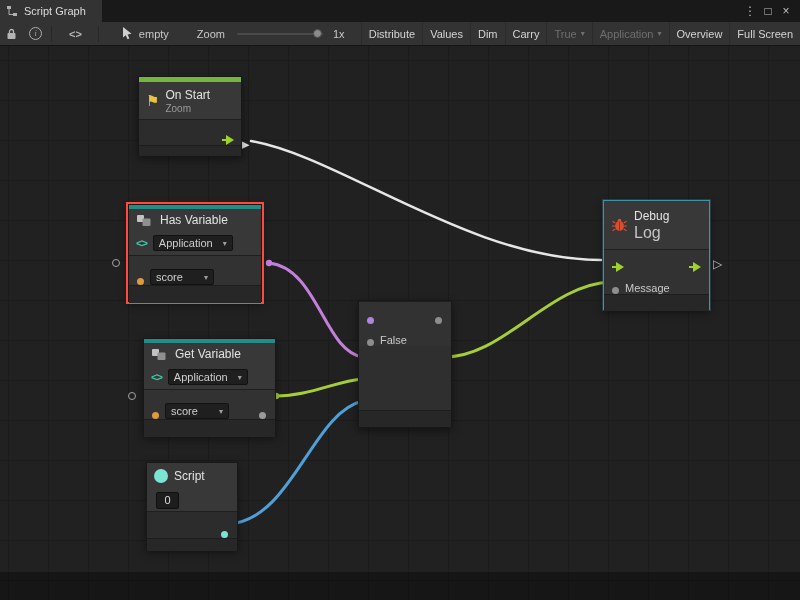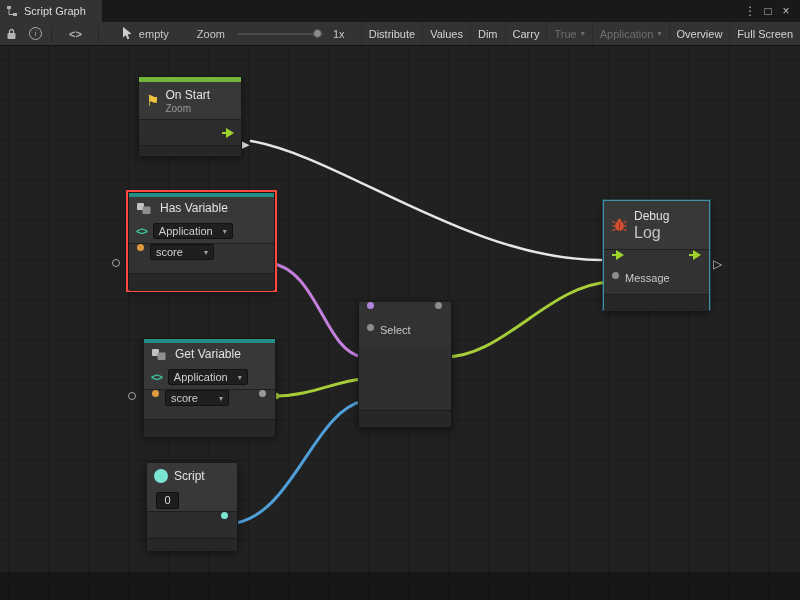--- a/index.html
+++ b/index.html
@@ -47,21 +47,21 @@
   
   .node{position:absolute;z-index:4;background:#2f2f2f;border:1px solid #181818;
         box-shadow:0 3px 8px rgba(0,0,0,.45);color:#d8d8d8;font-size:11px;
         box-sizing:border-box;display:flex;flex-direction:column}
   .node.selected{outline:2px solid #ff4b3e}
   .node.debug{border-color:#3d93a8;box-shadow:0 0 0 1px rgba(61,147,168,.3),0 3px 8px rgba(0,0,0,.45)}
   .stripe{flex:none}
   .nhead{background:#383838;display:flex;align-items:center;gap:6px;padding:0 7px;flex:none}
   .ntitle{font-size:12px;color:#e2e2e2}
   .nsub{font-size:10px;color:#9a9a9a;margin-top:1px}
-  .nrow{display:flex;align-items:flex-start;gap:6px;padding:0 8px;position:relative;
+  .nrow{display:flex;align-items:flex-end;gap:6px;padding:0 8px;position:relative;
         flex:none;background:#323232}
   .nfoot{background:#272727;border-top:1px solid #1d1d1d;flex:none;margin-top:auto;position:relative}
   .sep{height:1px;background:#1f1f1f;flex:none}
   .dot{width:7px;height:7px;border-radius:50%;flex:none}
   .dot.right{position:absolute;right:9px}
   .dd{display:inline-flex;align-items:center;justify-content:space-between;background:#1f1f1f;
       border:1px solid #121212;border-radius:2px;height:16px;padding:0 5px;color:#cfcfcf;
       box-sizing:border-box}
   .dd::after{content:"▾";font-size:8px;color:#9e9e9e;margin-left:6px}
   .flowarrow{position:relative;width:13px;height:10px;flex:none}
@@ -167,21 +167,21 @@
     </div>
   </div>
   <div class="sep"></div>
   <div style="height:8px;background:#2c2c2c;flex:none"></div>
   <div class="nrow" style="height:17px;background:#2c2c2c">
     <span class="flowarrow" style="color:#9ed32b;position:absolute;right:6px"></span>
   </div>
   <div class="nfoot" style="height:10px"></div>
 </div>
 
-<div class="node selected" style="left:128px;top:192px;width:147px;height:98px">
+<div class="node selected" style="left:128px;top:204px;width:134px;height:98px">
   <div class="stripe" style="height:4px;background:#238c85"></div>
   <div class="nhead" style="height:22px">
     <svg width="18" height="13" viewBox="0 0 18 13">
       <rect x="1" y="1" width="7" height="7" rx="1" fill="#c2c2c2"></rect>
       <rect x="6.5" y="4.5" width="8" height="7.5" rx="1" fill="#8f8f8f"></rect>
     </svg>
     <span class="ntitle">Has Variable</span>
   </div>
   <div class="nhead" style="height:24px">
     <span class="codeicon2">&lt;&gt;</span>
@@ -226,21 +226,21 @@
 </div>
 
 <div class="node" style="left:358px;top:300px;width:94px;height:128px">
   <div class="sep"></div>
   <div class="nrow" style="height:22px">
     <span class="dot" style="background:#b384dd"></span>
     <span class="dot right" style="background:#8d8d8d"></span>
   </div>
   <div class="nrow" style="height:22px">
     <span class="dot" style="background:#8d8d8d"></span>
-    <span style="color:#c9c9c9">Select</span>
+    <span style="color:#c9c9c9">False</span>
   </div>
   <div class="nfoot" style="height:16px"></div>
 </div>
 
 <div class="node" style="left:146px;top:462px;width:92px;height:88px">
   <div class="nhead" style="height:26px">
     <span style="width:14px;height:14px;border-radius:50%;background:#7ce4d2;flex:none"></span>
     <span class="ntitle">Script</span>
   </div>
   <div class="nhead" style="height:22px">

